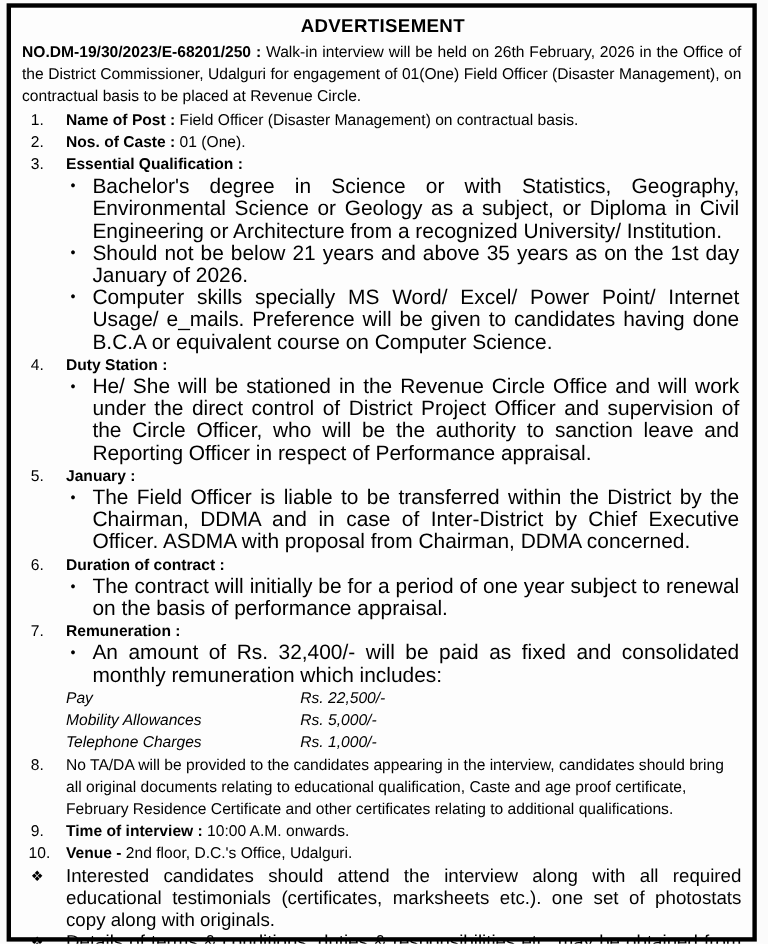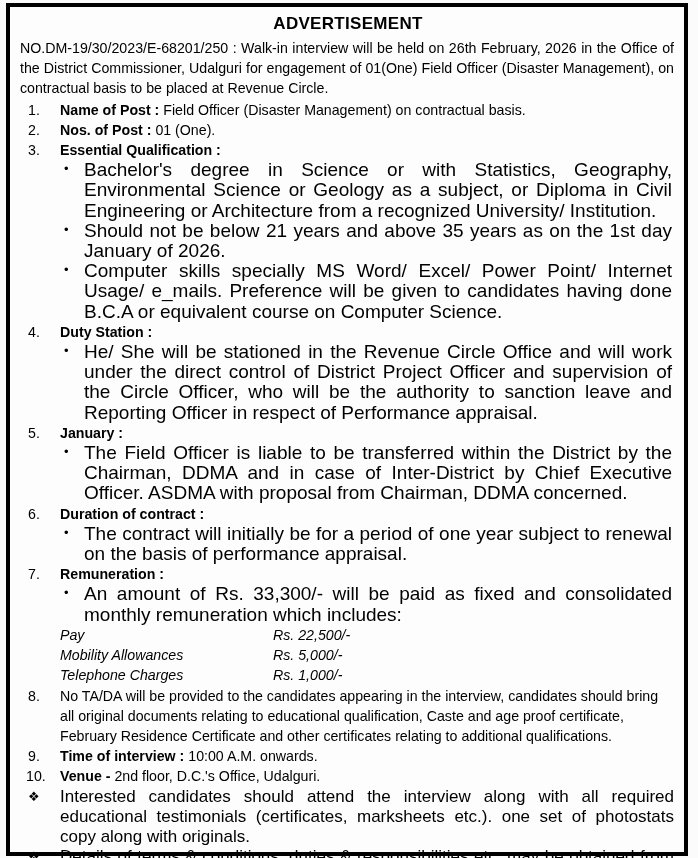--- a/index.html
+++ b/index.html
@@ -45,21 +45,21 @@
     margin: 0 0 3px 0;
   }
 
   .intro {
     font-size: 14.2px;
     line-height: 20.2px;
     text-align: justify;
     margin: 0 0 1px 0;
     padding-right: 2px;
   }
-  .intro .ref { font-weight: normal; }
+  .intro .ref { font-weight: bold; }
 
   
   ol.items {
     list-style: none;
     margin: 0;
     padding: 0;
   }
   li.item {
     position: relative;
     padding-left: 40px;
@@ -174,21 +174,21 @@
 
     <ol class="items">
 
       <li class="item">
         <span class="num">1.</span>
         <span class="item-line"><span class="item-head">Name of Post :</span><span> Field Officer (Disaster Management) on contractual basis.</span></span>
       </li>
 
       <li class="item">
         <span class="num">2.</span>
-        <span class="item-line"><span class="item-head">Nos. of Post :</span><span> 01 (One).</span></span>
+        <span class="item-line"><span class="item-head">Nos. of Caste :</span><span> 01 (One).</span></span>
       </li>
 
       <li class="item">
         <span class="num">3.</span>
         <div class="item-head">Essential Qualification :</div>
         <ul class="bullets">
           <li>Bachelor's degree in Science or with Statistics, Geography, Environmental Science or Geology as a subject, or Diploma in Civil Engineering or Architecture from a recognized University/ Institution.</li>
           <li>Should not be below 21 years and above 35 years as on the 1st day January of 2026.</li>
           <li>Computer skills specially MS Word/ Excel/ Power Point/ Internet Usage/ e_mails. Preference will be given to candidates having done B.C.A or equivalent course on Computer Science.</li>
         </ul>
@@ -215,21 +215,21 @@
         <div class="item-head">Duration of contract :</div>
         <ul class="bullets">
           <li>The contract will initially be for a period of one year subject to renewal on the basis of performance appraisal.</li>
         </ul>
       </li>
 
       <li class="item">
         <span class="num">7.</span>
         <div class="item-head">Remuneration :</div>
         <ul class="bullets">
-          <li>An amount of Rs. 33,300/- will be paid as fixed and consolidated monthly remuneration which includes:</li>
+          <li>An amount of Rs. 32,400/- will be paid as fixed and consolidated monthly remuneration which includes:</li>
         </ul>
         <table class="pay">
           <tbody>
             <tr>
               <td class="label">Pay</td>
               <td class="amount">Rs. 22,500/-</td>
             </tr>
             <tr>
               <td class="label">Mobility Allowances</td>
               <td class="amount">Rs. 5,000/-</td>

